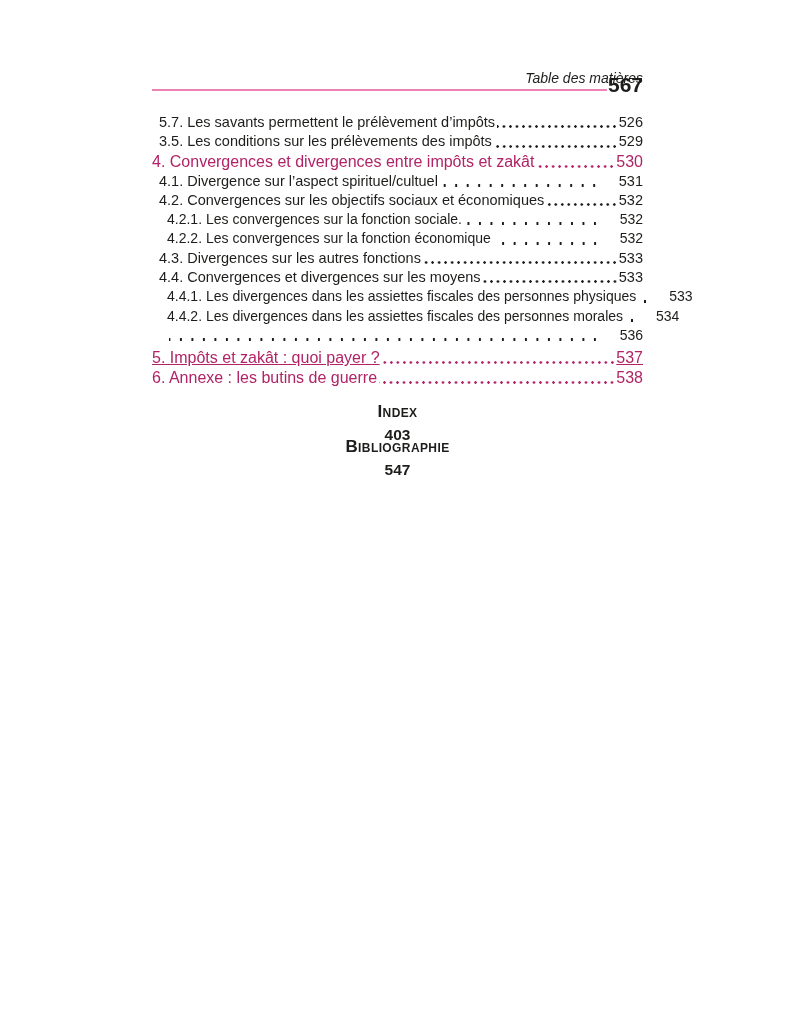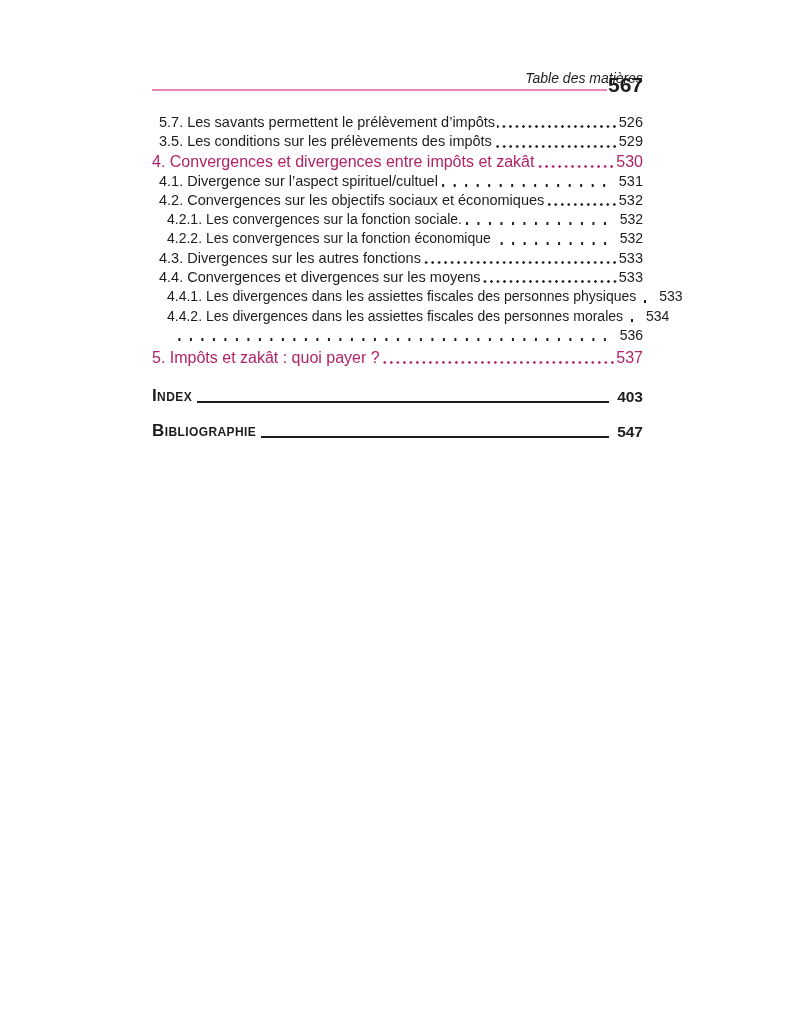--- a/index.html
+++ b/index.html
@@ -44,40 +44,41 @@
     display:flex;
     align-items:baseline;
     height:19.3px;
     font-size:14.5px;
   }
   .row .lbl{white-space:nowrap;}
   .row .pg{white-space:nowrap;}
   .lvl1{font-size:16px;height:20px;}
   .lvl2{padding-left:7px;}
   .lvl3{padding-left:15px;font-size:14px;}
-  .row-gap{margin-top:3px;}
+  .row-gap{margin-top:3px;text-decoration:underline;}
   .leader{
     flex:1;
     min-width:12px;
     height:5px;
     align-self:flex-end;
     margin:0 1px 4px 2px;
     background-image:radial-gradient(circle, currentColor 1.15px, transparent 1.45px);
     background-size:6.5px 5px;
     background-repeat:repeat-x;
     background-position:right bottom;
   }
   .spaced .leader{background-size:11.5px 5px;}
-  .spaced .pg{margin-left:8px;}
+  .spaced .pg{margin-left:18px;}
   
   .backmatter{margin-top:14px;}
   .bm-row{
     display:flex;
-    align-items:flex-end;
+    align-items:center;
     height:22px;
+    flex-direction:column;
   }
   .bm-row + .bm-row{margin-top:13px;}
   .bm-label{
     font-variant:small-caps;
     font-weight:700;
     font-size:17px;
     letter-spacing:0.4px;
     line-height:1.1;
     white-space:nowrap;
   }
@@ -164,20 +165,25 @@
         </div>
         <div class="row lvl3 spaced">
           <span class="leader"></span>
           <span class="pg">536</span>
         </div>
         <div class="row lvl1 dense row-gap" style="color: rgb(177, 35, 102);">
           <span class="lbl">5. Impôts et zakât : quoi payer ?</span>
           <span class="leader"></span>
           <span class="pg">537</span>
         </div>
+        <div class="row lvl1 dense" style="color: rgb(177, 35, 102);">
+          <span class="lbl">6. Annexe : les butins de guerre</span>
+          <span class="leader"></span>
+          <span class="pg">538</span>
+        </div>
       </div>
 
     <div class="backmatter" id="backmatter">
         <div class="bm-row">
           <span class="bm-label">Index</span>
           <span class="bm-line"></span>
           <span class="bm-pg">403</span>
         </div>
         <div class="bm-row">
           <span class="bm-label">Bibliographie</span>

